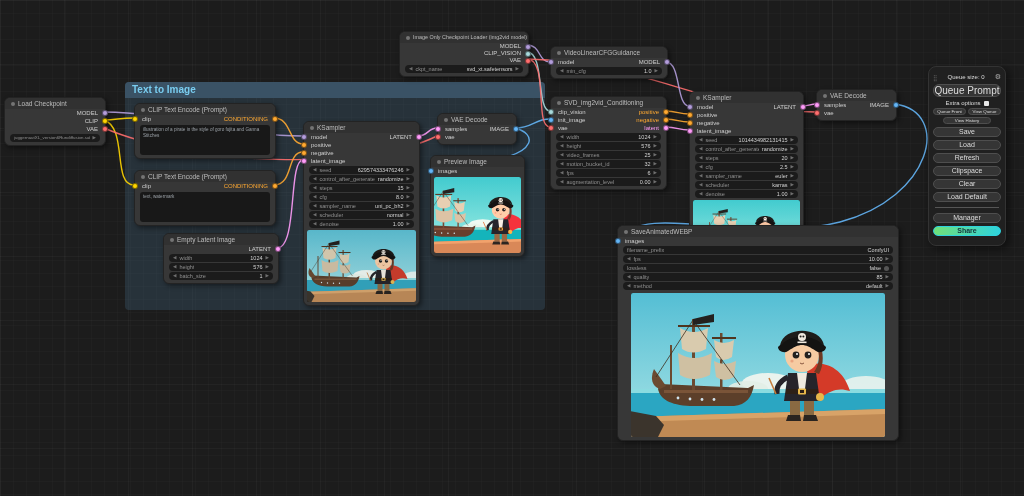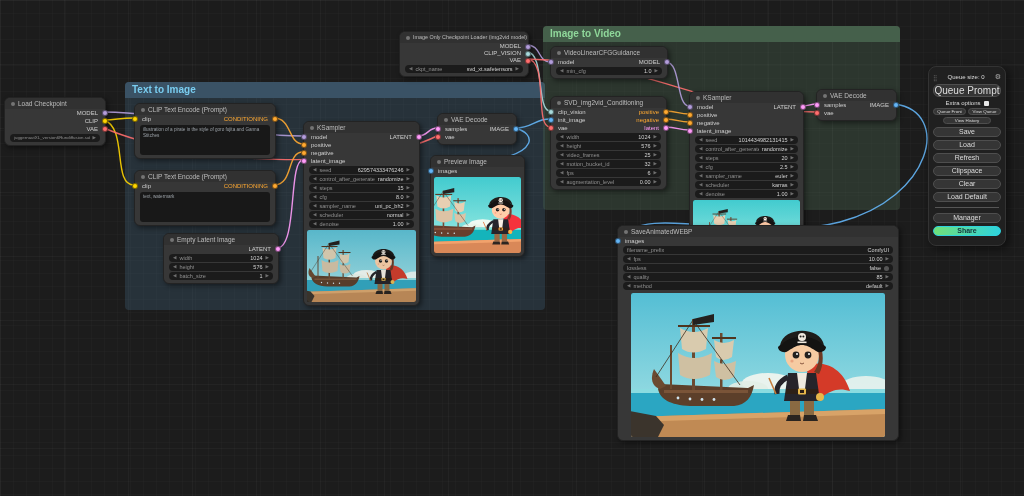--- a/index.html
+++ b/index.html
@@ -128,23 +128,20 @@
           <path d="M174,122 L186,122 L188,128 L173,128 Z" fill="#2a2420"></path>
           <circle cx="190" cy="104" r="4" fill="#e8b84a"></circle>
         </g>
       </g>
     </defs>
   </svg>
 
   <div class="group g-blue" style="left:125px;top:82px;width:420px;height:228px;">
     <div class="group-title">Text to Image</div>
   </div>
-  <div class="group g-green" style="left:543px;top:26px;width:357px;height:184px;">
-    <div class="group-title">Image to Video</div>
-  </div>
 
   <svg id="links" width="1024" height="496">
     <path d="M104,112 C170,112 235,136 303,136" stroke="#b39ddb"></path>
     <path d="M104,120 C116,120 120,118 134,118" stroke="#ffd500"></path>
     <path d="M104,120 C128,128 112,185 134,185" stroke="#ffd500"></path>
     <path d="M104,128 C190,165 365,172 437,136" stroke="#ff6e6e"></path>
     <path d="M274,118 C292,118 288,144 303,144" stroke="#ffa931"></path>
     <path d="M274,185 C294,185 286,152 303,152" stroke="#ffa931"></path>
     <path d="M277,248 C298,248 288,160 303,160" stroke="#ff9cf9"></path>
     <path d="M418,136 C428,136 428,128 437,128" stroke="#ff9cf9"></path>

